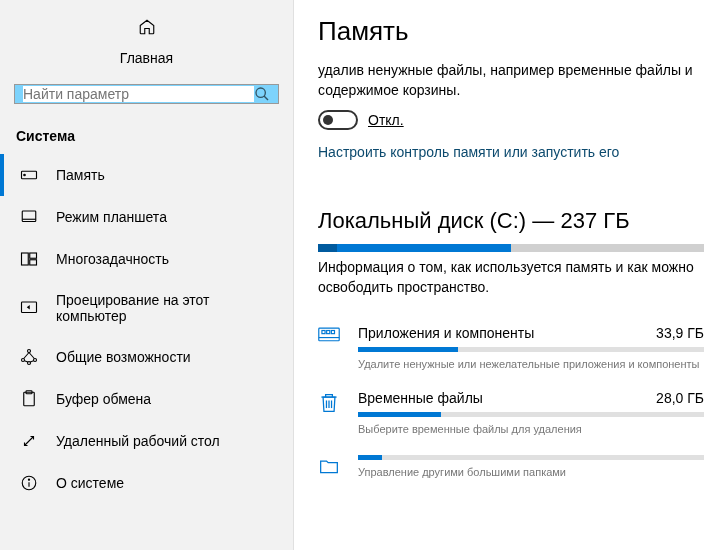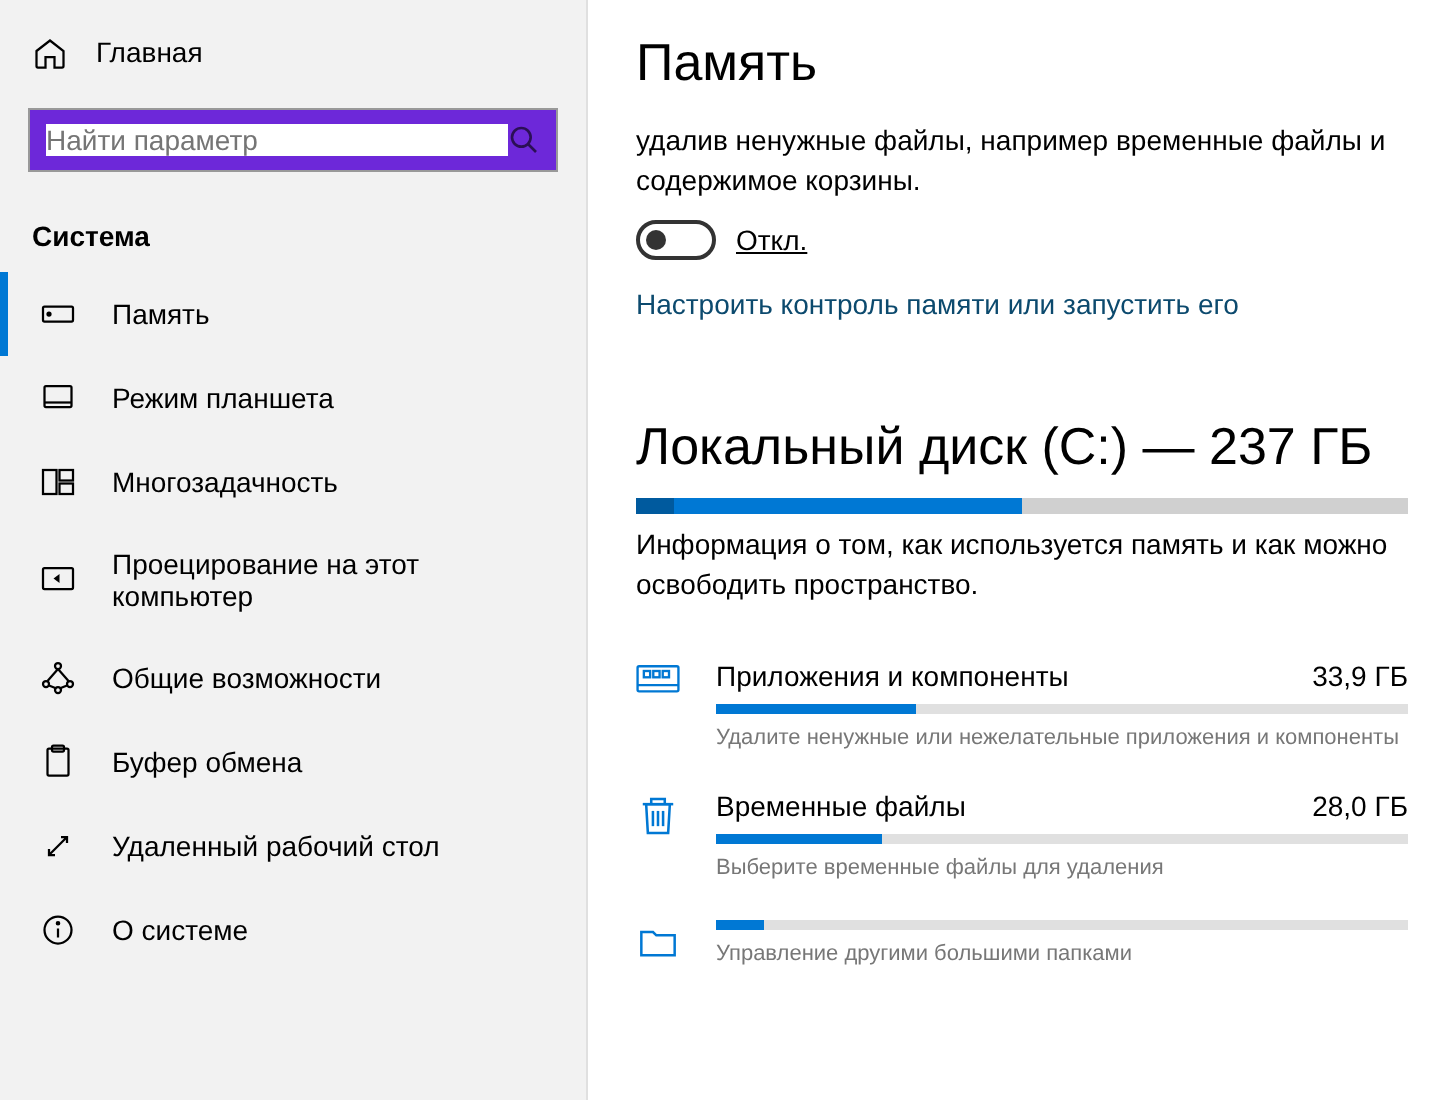--- a/index.html
+++ b/index.html
@@ -15,30 +15,31 @@
 }
 .sidebar {
   width: 294px;
   background: #f2f2f2;
   border-right: 1px solid #e0e0e0;
   height: 100%;
   padding-top: 10px;
 }
 .home-row {
   display: flex;
-  align-items: flex-start;
+  align-items: center;
   padding: 8px 16px;
   gap: 14px;
   cursor: pointer;
+  flex-direction: column;
 }
 .search-box {
   margin: 10px 14px;
-  height: 32px;
+  height: 20px;
   border: 1px solid #999;
-  background: #6d28d9;
+  background: #7dd3fc;
   display: flex;
   align-items: center;
   padding: 0 8px;
 }
 .search-box input {
   border: none;
   outline: none;
   flex: 1;
   font-size: 14px;
   font-family: inherit;
@@ -98,21 +99,21 @@
   height: 10px;
   background: #333;
   border-radius: 50%;
 }
 .link {
   color: #0c4a6e;
   cursor: pointer;
   font-size: 14px;
 }
 .disk-header {
-  font-size: 26px;
+  font-size: 22px;
   font-weight: 400;
   margin-top: 48px;
   margin-bottom: 10px;
 }
 .disk-bar {
   height: 8px;
   background: #d0d0d0;
   position: relative;
   margin-bottom: 6px;
 }

